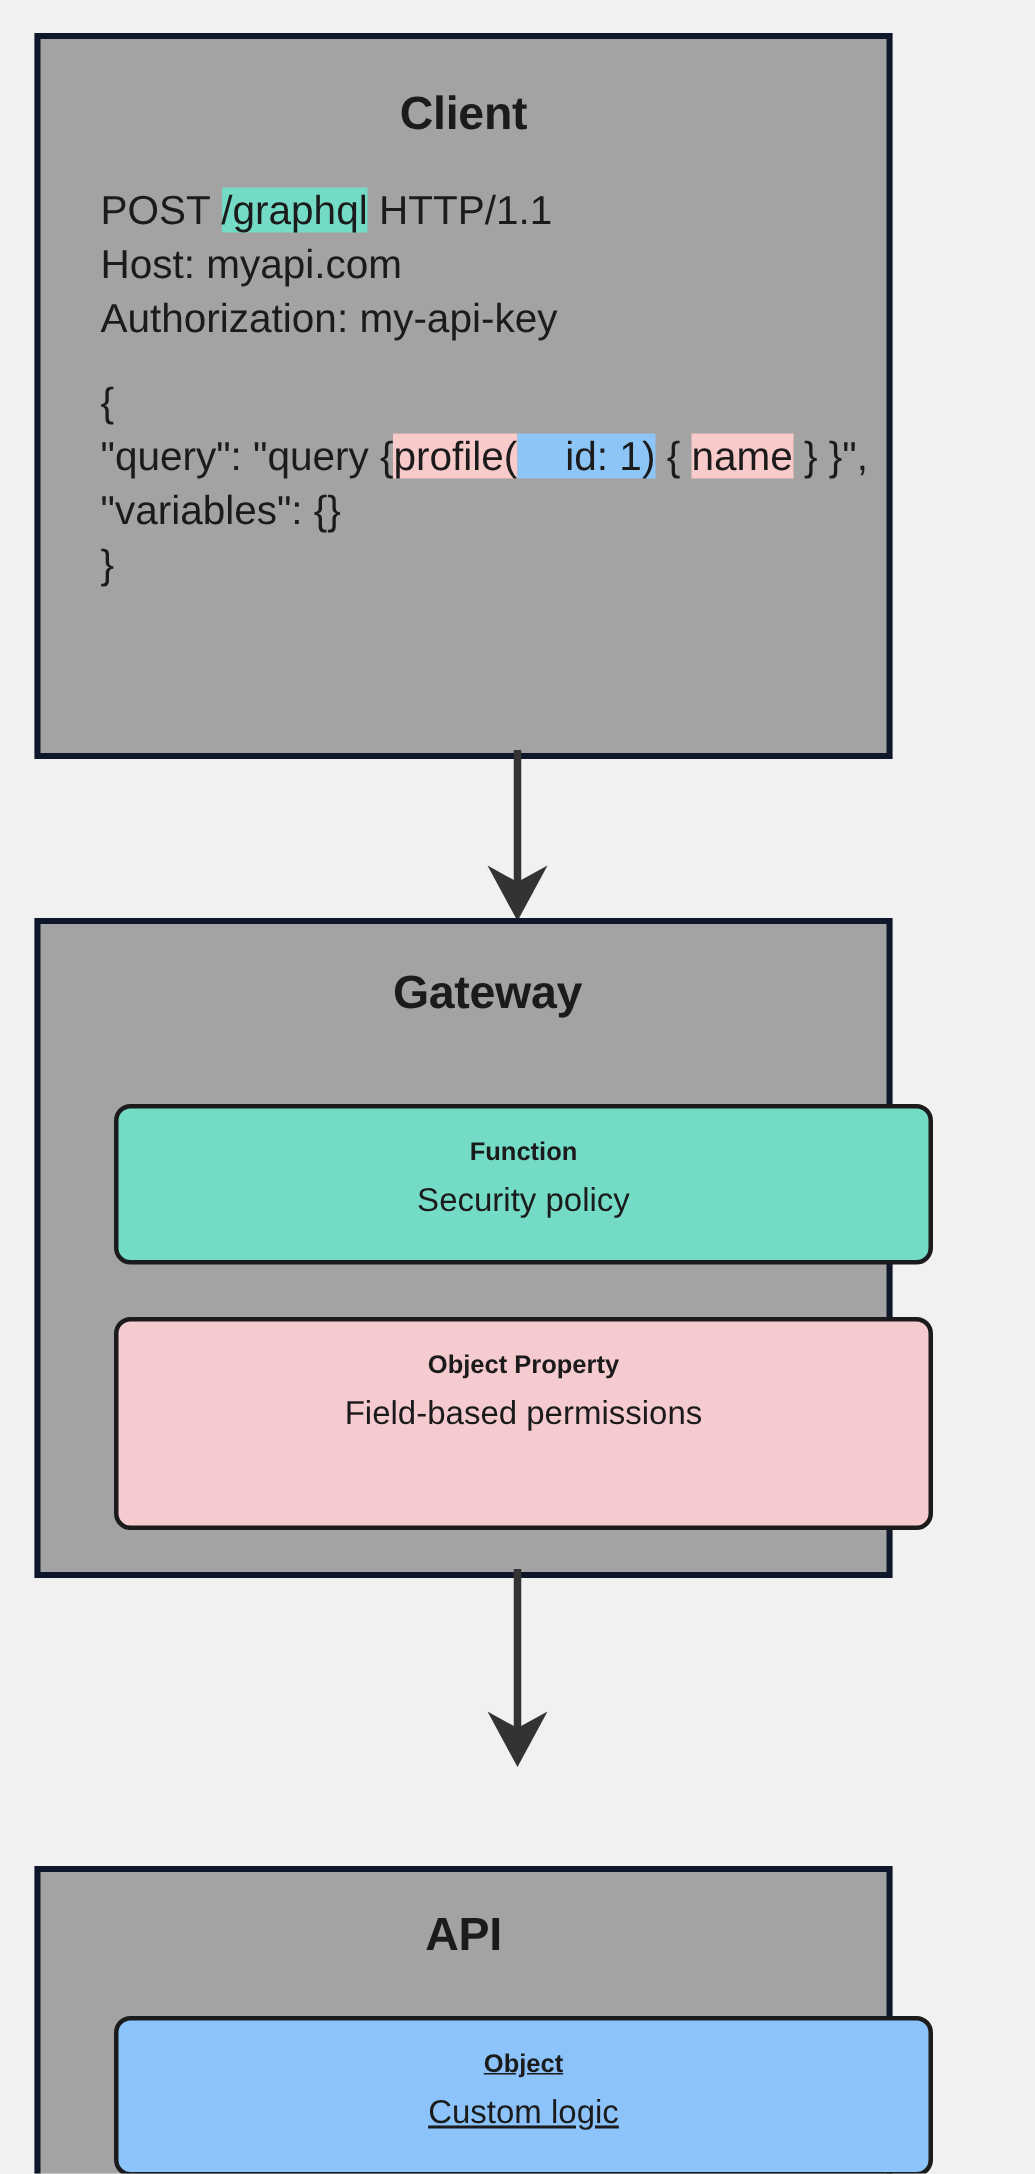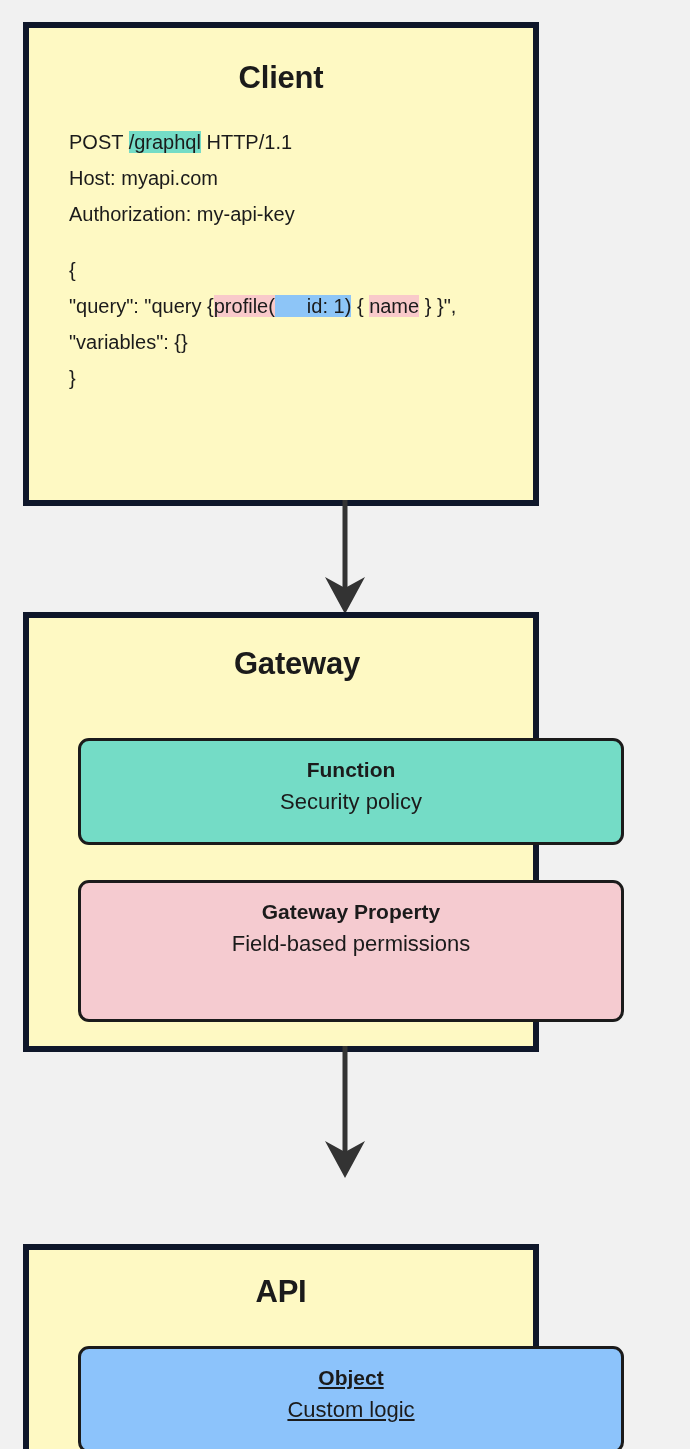--- a/index.html
+++ b/index.html
@@ -21,45 +21,45 @@
     left: 0; top: 0;
     width: 690px;
     height: 1449px;
     background: #f1f1f1;
   }
 
   
   .node-box {
     position: absolute;
     left: 23px;
-    width: 516px;
+    width: 572px;
     box-sizing: border-box;
-    background: #fef9c3;
-    border: 6px solid #0f172a;
+    background: #a3a3a3;
+    border: 4px solid #0f172a;
   }
   #client-box  { top: 22px;   height: 484px; }
   #gateway-box { top: 612px;  height: 440px; }
   #api-box     { top: 1216px; height: 248px; margin-top: 28px; }
 
   .node-title {
     text-align: center;
     font-size: 31px;
     font-weight: bold;
     color: #1b1b1b;
     letter-spacing: -0.2px;
   }
   #client-box  .node-title { margin-top: 32px; }
   #gateway-box .node-title { margin-top: 28px; margin-left: 32px; }
   #api-box     .node-title { margin-top: 24px; }
 
   
   .request-block {
     margin-top: 28px;
     padding-left: 40px;
-    font-size: 20px;
+    font-size: 27px;
     line-height: 36px;
     color: #1b1b1b;
     white-space: nowrap;
   }
   .request-block .blank { height: 20px; }
   .hl-green { background: #74dcc6; }
   .hl-pink  { background: #f9caca; }
   .hl-blue  { background: #8dc5f7; padding-left: 32px; }
 
   
@@ -67,21 +67,21 @@
     position: absolute;
     left: 49px;
     width: 546px;
     box-sizing: border-box;
     border: 3.5px solid #1b1b1b;
     border-radius: 11px;
     text-align: center;
     padding-top: 13px;
   }
   .card-title {
-    font-size: 21px;
+    font-size: 17px;
     font-weight: bold;
     line-height: 31px;
     color: #1b1b1b;
   }
   .card-line {
     font-size: 22px;
     line-height: 34px;
     color: #1b1b1b;
     text-align: center;
   }
@@ -143,21 +143,21 @@
 
   <div class="node-box" id="gateway-box">
     <div class="node-title">Gateway</div>
 
     <div class="card" id="card-function">
       <div class="card-title">Function</div>
       <div class="card-line">Security policy</div>
     </div>
 
     <div class="card" id="card-object-property">
-      <div class="card-title">Gateway Property</div>
+      <div class="card-title">Object Property</div>
       <div class="card-line">Field-based permissions</div>
     </div>
   </div>
 
   <svg class="arrow" id="arrow-gateway-api" viewBox="0 0 690 137">
     <line x1="345" y1="0" x2="345" y2="110" stroke="#333333" stroke-width="5"></line>
     <path d="M 325 95 L 345 132 L 365 95 L 345 106 Z" fill="#333333"></path>
   </svg>
 
   <div class="node-box" id="api-box">

